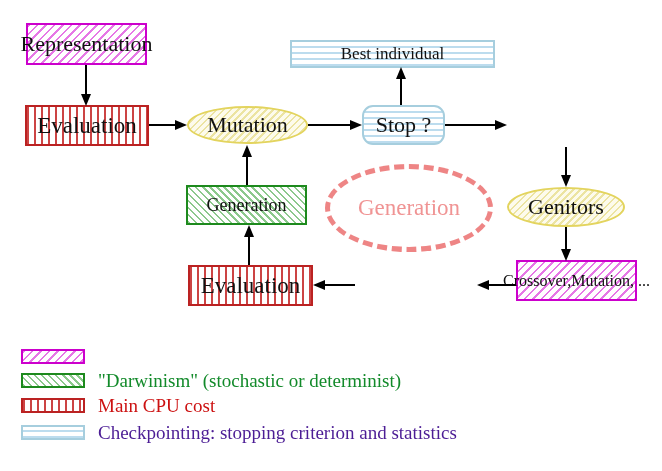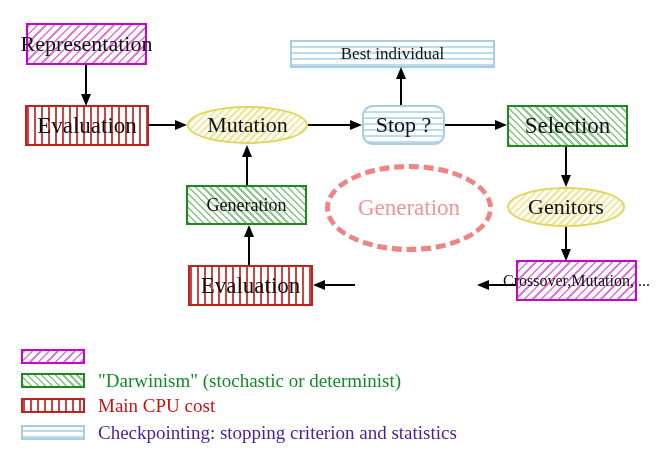--- a/index.html
+++ b/index.html
@@ -70,21 +70,20 @@
 </head>
 <body>
 
 <div id="canvas">
 
   <div id="n-initialisation" class="node hatch-magenta">Representation</div>
   <div id="n-evaluation-top" class="node stripe-red">Evaluation</div>
   <div id="n-parents" class="node hatch-yellow">Mutation</div>
   <div id="n-best" class="node stripe-cyan">Best individual</div>
   <div id="n-stop" class="node stripe-cyan">Stop ?</div>
-  <div id="n-selection" class="node hatch-green">Selection</div>
   <div id="n-genitors" class="node hatch-yellow">Genitors</div>
   <div id="n-crossover" class="node hatch-magenta">
     <div>Crossover,</div>
     <div>Mutation, ...</div>
   </div>
   <div id="n-evaluation-bot" class="node stripe-red">Evaluation</div>
   <div id="n-replacement" class="node hatch-green">Generation</div>
   <div id="n-generation" class="node">Generation</div>
 
   <div class="line v-line" style="left:85px; top:65px; height:30px;"></div>

